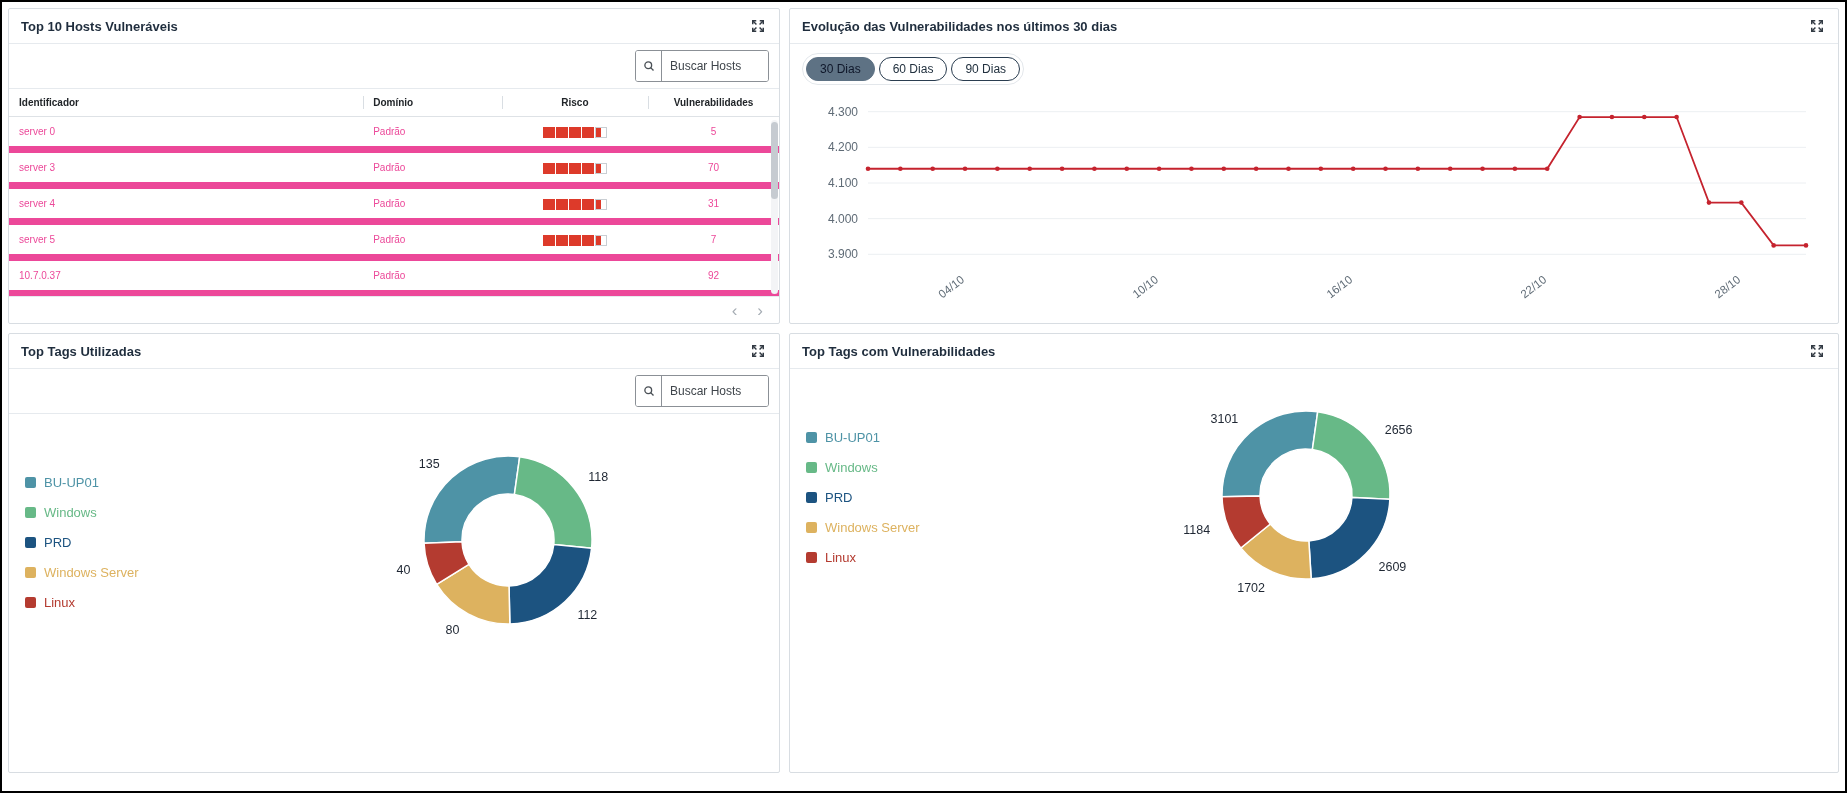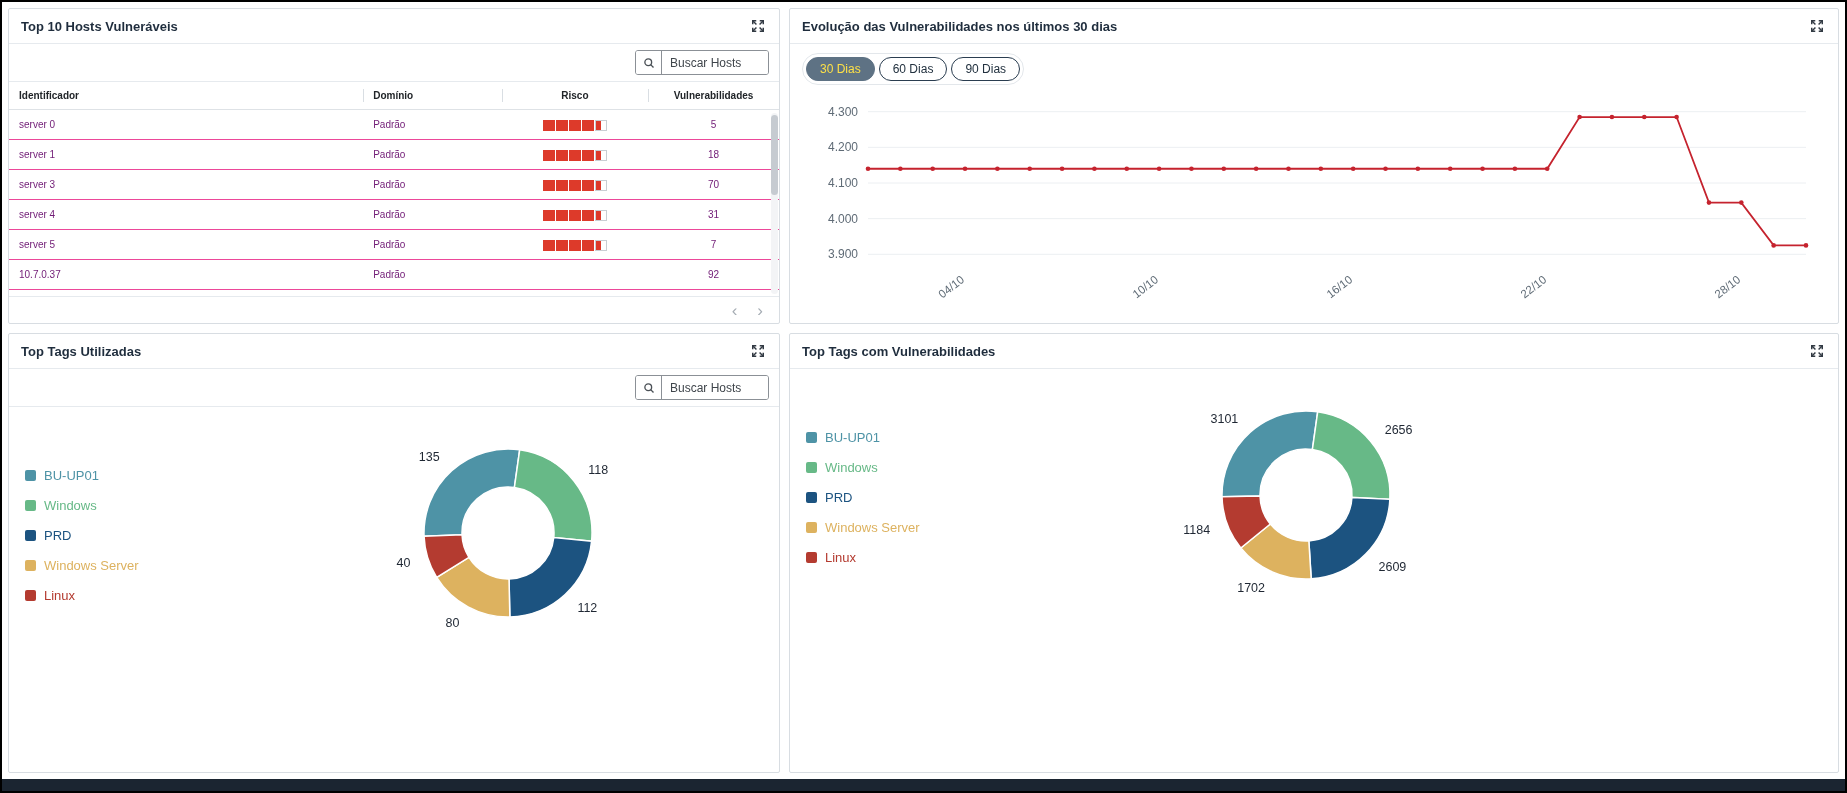--- a/index.html
+++ b/index.html
@@ -1,49 +1,49 @@
 <!DOCTYPE html>
 <html style="--risk: #dd3a2a; --id-link: #35567a; --active-btn: #5e7284; --bottom-bar: #1b2531;"><head>
 <meta charset="utf-8">
 <style>
   *{box-sizing:border-box;margin:0;padding:0}
   html,body{width:1847px;height:793px;font-family:"Liberation Sans",sans-serif;background:#fff;}
   svg{font-family:"Liberation Sans",sans-serif}
-  .frame{width:1847px;height:793px;border:2px solid #000;display:flex;flex-direction:column;background:#fff;}
+  .frame{width:1847px;height:793px;border:2px solid #000;display:flex;flex-direction:column;background:#fff;align-items:center;}
   .grid{flex:1;display:grid;grid-template-columns:772px 1fr;grid-template-rows:316px 1fr;gap:9px;padding:6px;overflow:hidden}
   .panel{border:1px solid #d8dde2;border-radius:2px;background:#fff;display:flex;flex-direction:column;overflow:hidden}
   .panel-header{display:flex;justify-content:space-between;align-items:center;padding:8px 12px;border-bottom:1px solid #e6eaee;flex:0 0 auto}
   .panel-title{font-size:13px;font-weight:700;color:#1f2d3d}
   .expand-btn{background:none;border:none;cursor:pointer;padding:2px;display:flex;align-items:center}
   .toolbar{display:flex;justify-content:flex-end;align-items:center;padding:6px 10px;border-bottom:1px solid #e6eaee;flex:0 0 auto}
-  .search-group{display:flex;align-items:stretch;border:1px solid #8b9096;border-radius:3px;height:25px;background:#fff;overflow:hidden}
+  .search-group{display:flex;align-items:stretch;border:1px solid #8b9096;border-radius:3px;height:32px;background:#fff;overflow:hidden}
   .search-btn{width:26px;display:flex;align-items:center;justify-content:center;border:none;border-right:1px solid #8b9096;background:#fff;cursor:pointer}
   .search-input{border:none;outline:none;padding:0 8px;font-size:12px;width:106px;color:#222}
   .search-input.wide{width:146px}
   .search-input::placeholder{color:#3f454b;opacity:1}
   
   .table-wrap{flex:1;overflow:hidden;position:relative}
   table.hosts{width:100%;border-collapse:collapse;table-layout:fixed;font-size:10px}
   table.hosts th{text-align:left;font-weight:700;color:#212529;padding:8px 10px;border-bottom:1px solid #dee2e6;position:relative}
   table.hosts th.sep::before{content:"";position:absolute;left:0;top:7px;bottom:7px;width:1px;background:#d9dee3}
   table.hosts th.c,table.hosts td.c{text-align:center}
-  table.hosts td{padding:8px 10px;border-bottom:1px solid #ec4899;color:#701a75;line-height:13px}
+  table.hosts td{padding:8px 10px;border-bottom:7px solid #ec4899;color:#ec4899;line-height:13px}
   td.id-cell{color:var(--id-link,#35567a)}
   td.domain-cell{color:#6b7280}
   .risk-bars{display:inline-flex;gap:1px;vertical-align:middle}
   .risk-seg{width:12px;height:11px;border:1px solid #c9ced3;display:inline-block}
   .vscroll{position:absolute;top:31px;right:1px;bottom:2px;width:7px;background:#f3f4f6;border-radius:4px}
   .vscroll-thumb{position:absolute;top:2px;left:0;width:7px;height:44%;background:#c6cbd1;border-radius:4px;cursor:pointer}
   .pagination{flex:0 0 auto;height:27px;border-top:1px solid #e6eaee;display:flex;align-items:center;justify-content:flex-end;gap:20px;padding:0 16px;color:#a6adb4;font-size:17px}
   .page-btn{cursor:pointer;line-height:1;user-select:none}
   
   .range-row{padding:9px 12px 4px;flex:0 0 auto}
   .range-group{display:inline-flex;gap:4px;border:1px solid #e3e7eb;border-radius:17px;padding:3px}
   .range-btn{font-size:12px;padding:4px 13px;border-radius:14px;border:1px solid #2a3d50;background:#fff;color:#22313f;cursor:pointer;font-family:inherit}
-  .range-btn.active{background:var(--active-btn,#5e7284);border-color:var(--active-btn,#5e7284);color:#fde047}
+  .range-btn.active{background:var(--active-btn,#5e7284);border-color:var(--active-btn,#5e7284);color:#0f172a}
   .line-chart-wrap{flex:1;padding:0 4px;overflow:hidden}
   
   .donut-row{display:flex;align-items:center;padding-left:16px;margin-top:2px}
   .legend{width:220px;display:flex;flex-direction:column;gap:15px}
   .legend-item{display:flex;align-items:center;gap:8px;cursor:pointer}
   .legend-swatch{width:11px;height:11px;border-radius:2px;display:inline-block;flex:0 0 auto}
   .legend-label{font-size:13px}
   .donut-area{width:560px;display:flex;justify-content:center}
   .bottom-bar{flex:0 0 auto;height:12px;background:var(--bottom-bar,#1b2531)}
 </style>
@@ -95,32 +95,20 @@
                 <td class="id-cell">server 0</td>
                 <td class="domain-cell">Padrão</td>
                 <td class="c"><span class="risk-bars">
                     <span class="risk-seg" style="background: linear-gradient(90deg, var(--risk) 100%, #ffffff 100%); border-color: rgb(221, 58, 42);"></span>
                     <span class="risk-seg" style="background: linear-gradient(90deg, var(--risk) 100%, #ffffff 100%); border-color: rgb(221, 58, 42);"></span>
                     <span class="risk-seg" style="background: linear-gradient(90deg, var(--risk) 100%, #ffffff 100%); border-color: rgb(221, 58, 42);"></span>
                     <span class="risk-seg" style="background: linear-gradient(90deg, var(--risk) 100%, #ffffff 100%); border-color: rgb(221, 58, 42);"></span>
                     <span class="risk-seg" style="background: linear-gradient(90deg, var(--risk) 50%, #ffffff 50%);"></span>
                   </span></td>
                 <td class="c">5</td>
-              </tr>
-              <tr>
-                <td class="id-cell">server 1</td>
-                <td class="domain-cell">Padrão</td>
-                <td class="c"><span class="risk-bars">
-                    <span class="risk-seg" style="background: linear-gradient(90deg, var(--risk) 100%, #ffffff 100%); border-color: rgb(221, 58, 42);"></span>
-                    <span class="risk-seg" style="background: linear-gradient(90deg, var(--risk) 100%, #ffffff 100%); border-color: rgb(221, 58, 42);"></span>
-                    <span class="risk-seg" style="background: linear-gradient(90deg, var(--risk) 100%, #ffffff 100%); border-color: rgb(221, 58, 42);"></span>
-                    <span class="risk-seg" style="background: linear-gradient(90deg, var(--risk) 100%, #ffffff 100%); border-color: rgb(221, 58, 42);"></span>
-                    <span class="risk-seg" style="background: linear-gradient(90deg, var(--risk) 50%, #ffffff 50%);"></span>
-                  </span></td>
-                <td class="c">18</td>
               </tr>
               <tr>
                 <td class="id-cell">server 3</td>
                 <td class="domain-cell">Padrão</td>
                 <td class="c"><span class="risk-bars">
                     <span class="risk-seg" style="background: linear-gradient(90deg, var(--risk) 100%, #ffffff 100%); border-color: rgb(221, 58, 42);"></span>
                     <span class="risk-seg" style="background: linear-gradient(90deg, var(--risk) 100%, #ffffff 100%); border-color: rgb(221, 58, 42);"></span>
                     <span class="risk-seg" style="background: linear-gradient(90deg, var(--risk) 100%, #ffffff 100%); border-color: rgb(221, 58, 42);"></span>
                     <span class="risk-seg" style="background: linear-gradient(90deg, var(--risk) 100%, #ffffff 100%); border-color: rgb(221, 58, 42);"></span>
                     <span class="risk-seg" style="background: linear-gradient(90deg, var(--risk) 50%, #ffffff 50%);"></span>

